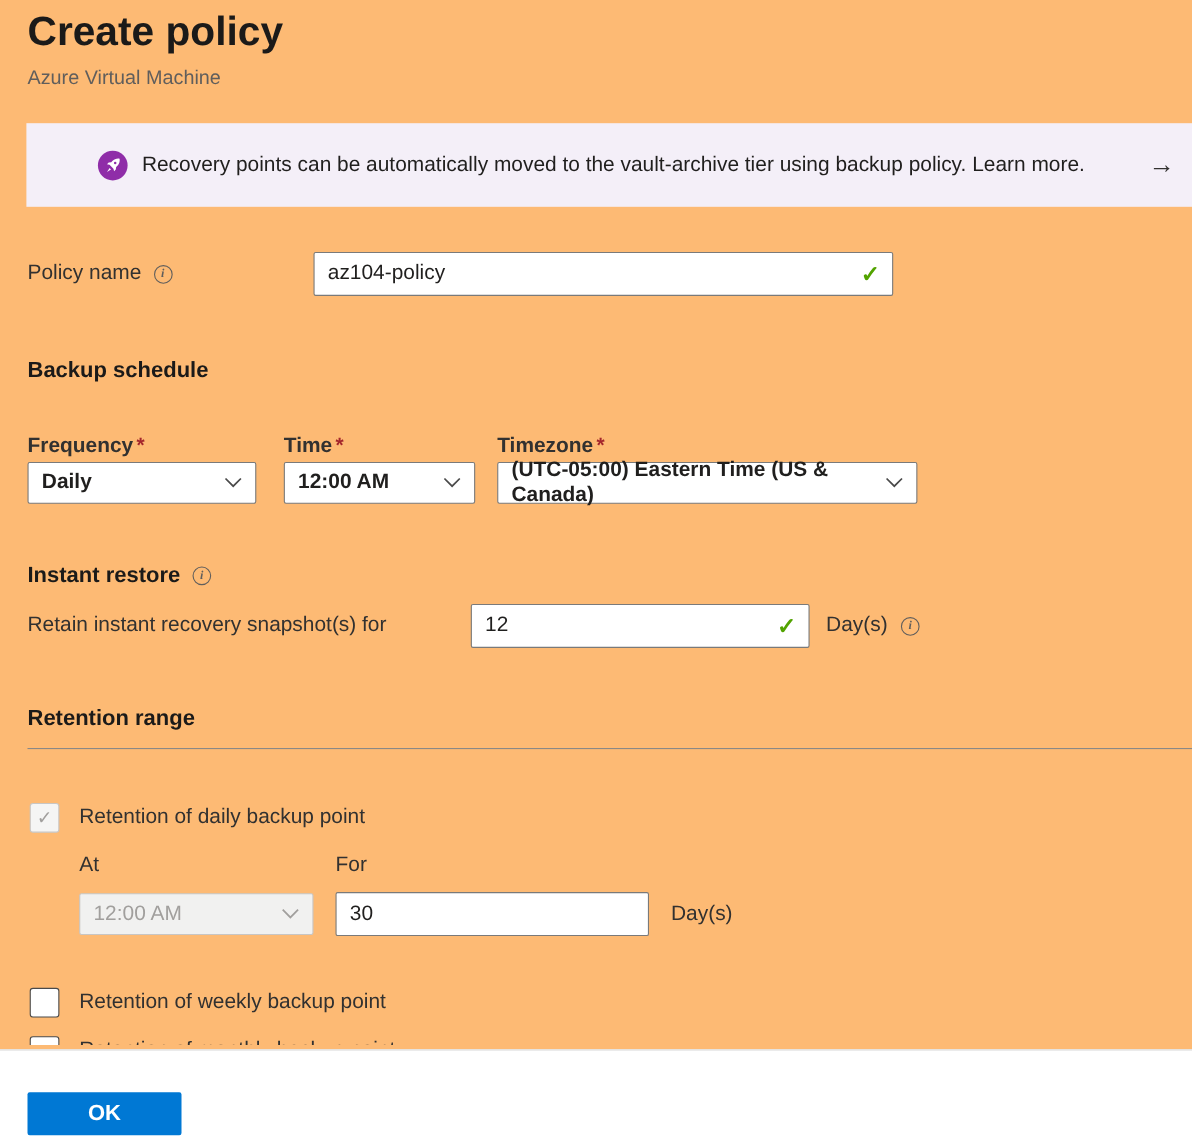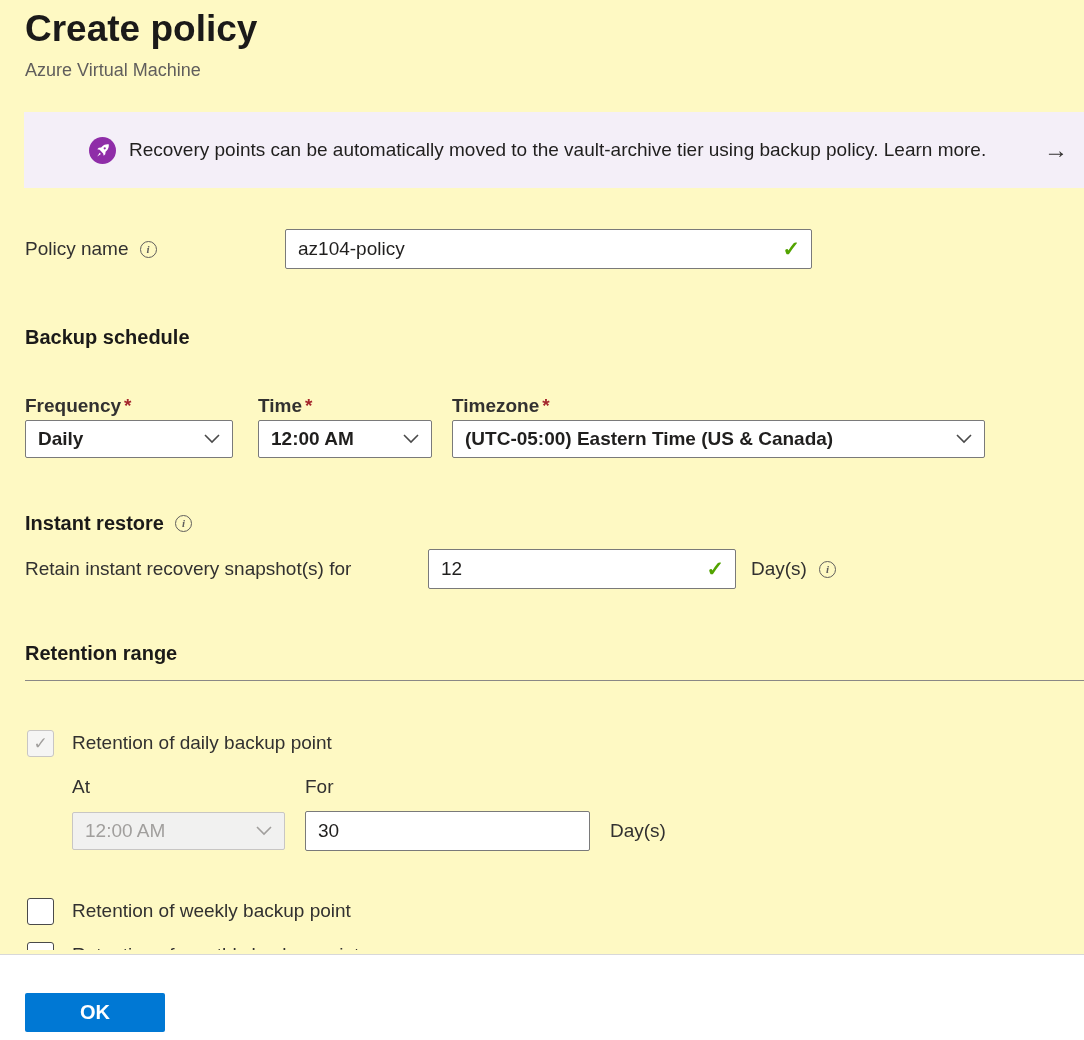--- a/index.html
+++ b/index.html
@@ -4,21 +4,21 @@
 <style>
   * { box-sizing: border-box; margin: 0; padding: 0; }
   html, body { width: 1084px; height: 1040px; }
   body {
     position: relative;
     background: #fff;
     font-family: "Liberation Sans", sans-serif;
     color: #323130;
     overflow: hidden;
   }
-  .scroll-area { position: absolute; top: 0; left: 0; right: 0; height: 954px; overflow: hidden; background: #fef9c3; }
+  .scroll-area { position: absolute; top: 0; left: 0; right: 0; height: 954px; overflow: hidden; background: #fdba74; }
 
   .page-title { margin: 6px 0 0 25px; font-size: 37px; font-weight: 600; color: #1b1a19; line-height: 46px; }
   .page-subtitle { margin: 6px 0 0 25px; font-size: 18px; color: #605e5c; line-height: 24px; }
 
   .banner { margin: 30px 0 0 24px; width: calc(100% - 24px); height: 76px; background: #f4eff8; display: flex; align-items: center; padding-left: 32px; }
   .banner-icon { flex: none; width: 27px; height: 27px; border-radius: 50%; background: #8f2da8; margin-left: 33px; display: flex; align-items: center; justify-content: center; }
   .banner-text { margin-left: 13px; font-size: 19px; color: #201f1e; }
   .banner-link { color: #201f1e; cursor: pointer; }
   .banner-arrow { margin-left: auto; margin-right: 16px; font-size: 24px; color: #323130; cursor: pointer; line-height: 1; }
 
@@ -39,21 +39,21 @@
   .mt-backup { margin-top: 56px; }
 
   .sched-row { margin: 44px 0 0 25px; display: flex; }
   .sched-field { display: flex; flex-direction: column; gap: 2px; font-weight: bold; }
   .field-label { font-size: 19px; line-height: 24px; }
   .req-star { color: #a4262c; margin-left: 3px; }
   .dropdown { height: 38px; border: 1px solid #7a7a7a; border-radius: 2px; background: #fff; display: flex; align-items: center; justify-content: space-between; padding: 0 12px; font-size: 19px; color: #201f1e; cursor: pointer; }
   .dropdown .chev { flex: none; margin-left: 10px; }
   .w-freq { width: 208px; margin-right: 25px; }
   .w-time { width: 174px; margin-right: 20px; }
-  .w-tz   { width: 533px; }
+  .w-tz   { width: 382px; }
 
   .retain-row { margin: 14px 0 0 25px; display: flex; align-items: center; height: 38px; }
   .retain-label { width: 403px; font-size: 19px; }
   .unit-label { margin-left: 15px; font-size: 19px; }
   .retain-row .info-icon { margin-left: 12px; }
 
   .divider { margin: 14px 0 0 25px; width: calc(100% - 25px); border-top: 1px solid #8a8886; }
 
   .check-row { margin-left: 27px; display: flex; align-items: center; gap: 18px; font-size: 19px; height: 28px; }
   .mt-daily { margin-top: 48px; }

